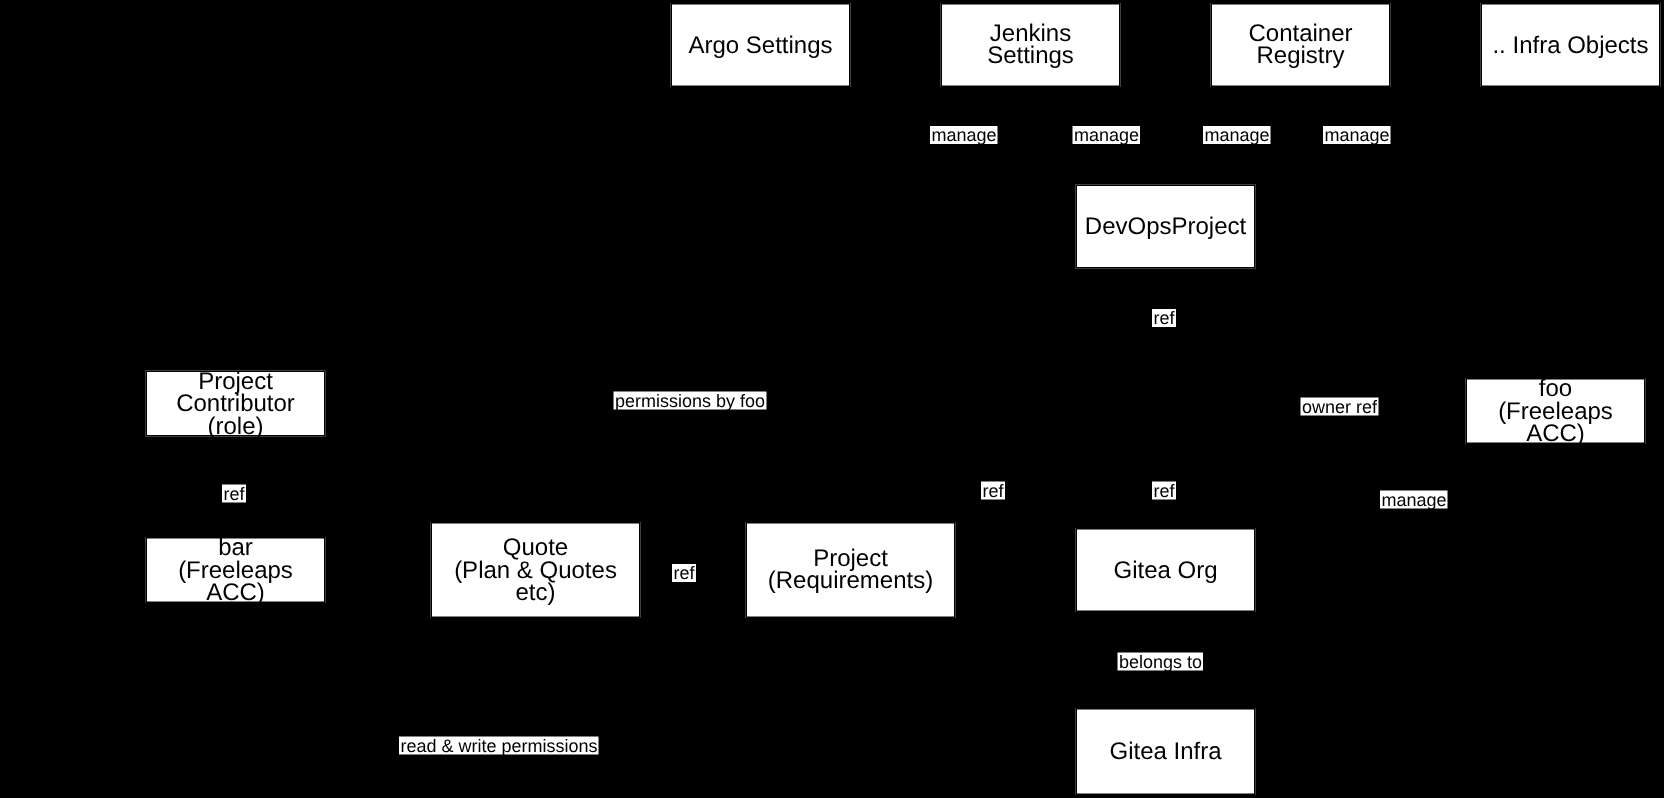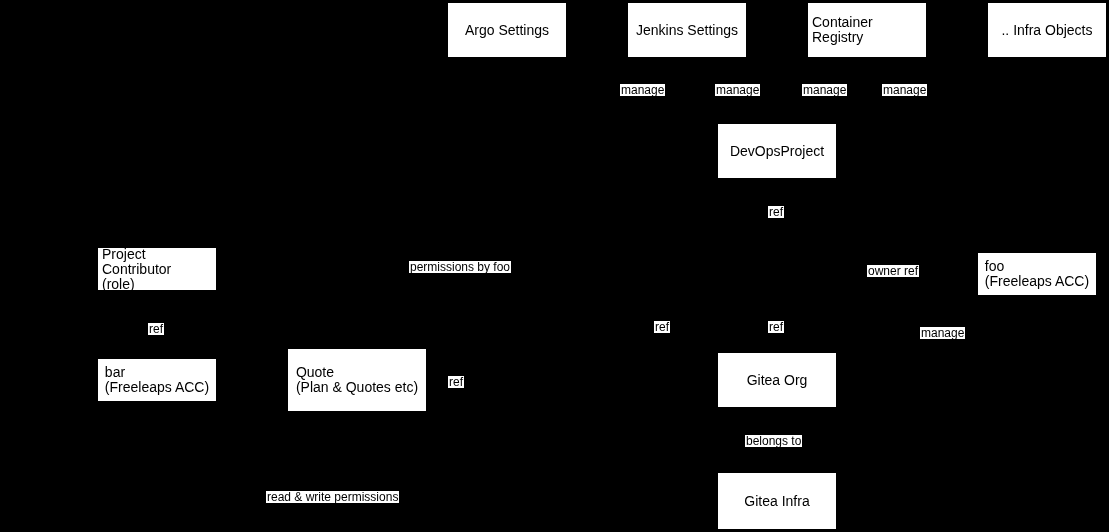--- a/index.html
+++ b/index.html
@@ -16,22 +16,22 @@
     overflow: hidden;
   }
   .node {
     position: absolute;
     background: #ffffff;
     border: 1px solid #000000;
     color: #000000;
     display: flex;
     align-items: center;
     justify-content: center;
-    text-align: left;
-    font-size: 14px;
+    text-align: center;
+    font-size: 16px;
     line-height: 15px;
     box-sizing: border-box;
   }
   .node .label {
     white-space: pre-line;
     padding: 0 4px;
   }
   .edge-label {
     position: absolute;
     background: #ffffff;
@@ -72,20 +72,24 @@
 (Freeleaps ACC)</span>
   </div>
   <div class="node" style="left:97px; top:358px; width:120px; height:44px;">
     <span class="label">bar
 (Freeleaps ACC)</span>
   </div>
   <div class="node" style="left:287px; top:348px; width:140px; height:64px;">
     <span class="label">Quote
 (Plan &amp; Quotes etc)</span>
   </div>
+  <div class="node" style="left:497px; top:348px; width:140px; height:64px;">
+    <span class="label">Project
+(Requirements)</span>
+  </div>
   <div class="node" style="left:717px; top:352px; width:120px; height:56px;">
     <span class="label">Gitea Org</span>
   </div>
   <div class="node" style="left:717px; top:472px; width:120px; height:58px;">
     <span class="label">Gitea Infra</span>
   </div>
 
   <div class="edge-label" style="left:620px; top:84px;">manage</div>
   <div class="edge-label" style="left:715px; top:84px;">manage</div>
   <div class="edge-label" style="left:802px; top:84px;">manage</div>

